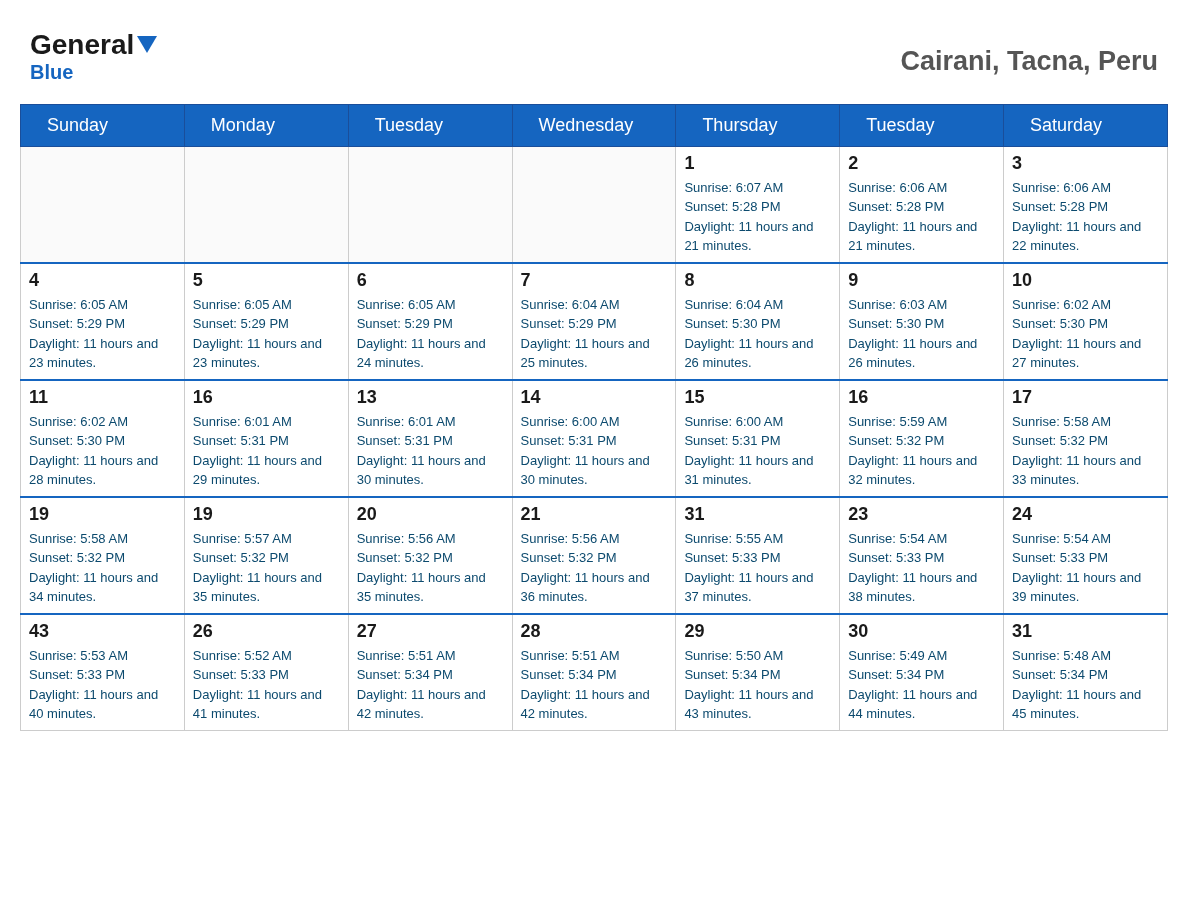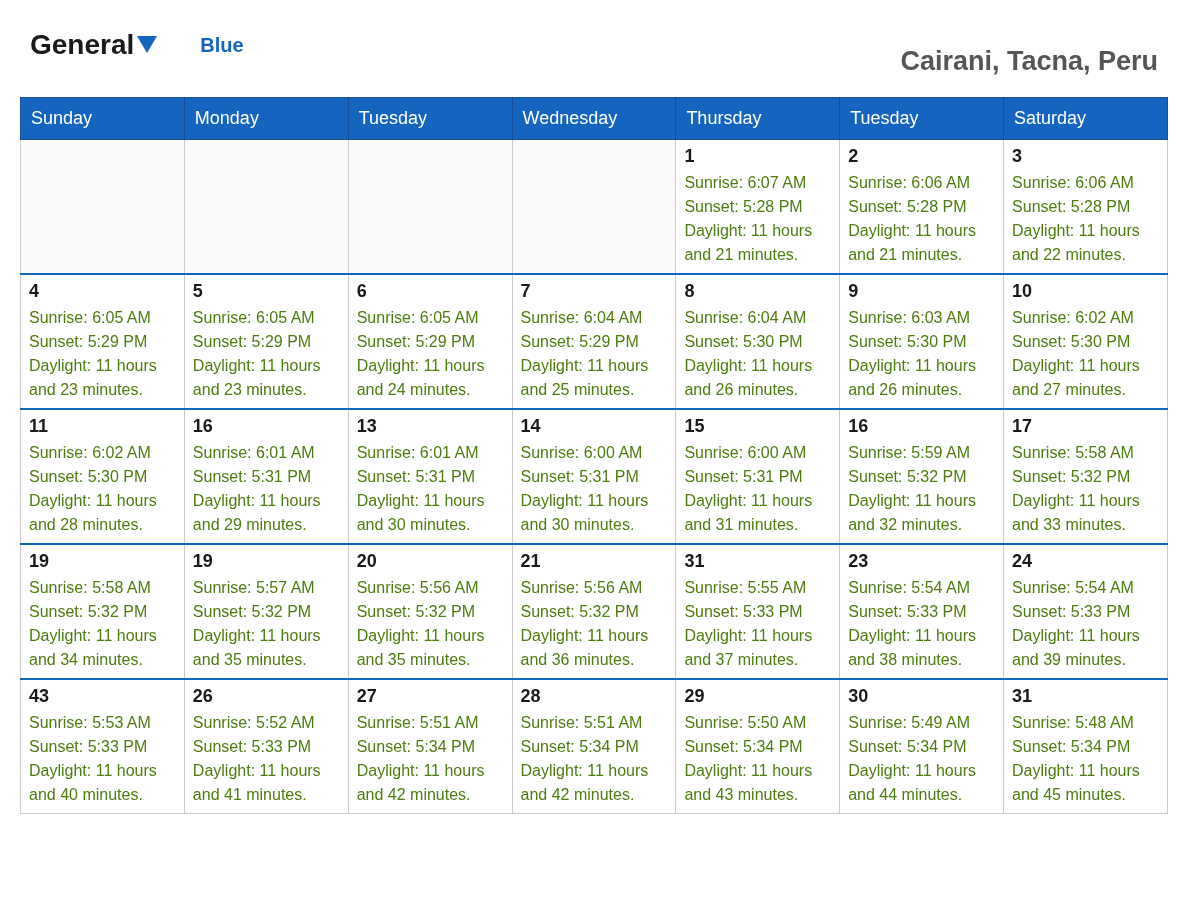--- a/index.html
+++ b/index.html
@@ -12,22 +12,21 @@
     }
     .header {
       display: flex;
       justify-content: space-between;
       align-items: flex-start;
       margin-bottom: 20px;
       padding: 10px 10px 0 10px;
     }
     .logo {
       display: flex;
-      flex-direction: row;
-      gap: 43px;
+      flex-direction: column;
     }
     .logo-general {
       font-size: 28px;
       font-weight: bold;
       color: #1a1a1a;
       line-height: 1.1;
     }
     .logo-general span {
       color: #1565C0;
     }
@@ -56,42 +55,42 @@
     .calendar {
       width: 100%;
       border-collapse: collapse;
       border: 1px solid #aaa;
     }
     .calendar th {
       background-color: #1565C0;
       color: white;
       font-size: 18px;
       font-weight: normal;
-      padding: 10px 10px;
+      padding: 10px 26px;
       text-align: left;
       border: 1px solid #1a4e9a;
     }
     .calendar td {
       vertical-align: top;
       padding: 6px 8px;
       border: 1px solid #ccc;
       font-size: 13px;
       color: #222;
       width: 14.28%;
       height: 115px;
     }
     .day-number {
       font-size: 18px;
       font-weight: bold;
       color: #1a1a1a;
       margin-bottom: 4px;
     }
     .day-info {
-      font-size: 16px;
-      color: #4d7c0f;
+      font-size: 13px;
+      color: #0c4a6e;
       line-height: 1.5;
     }
     .empty-cell {
       background: #fafafa;
     }
     .week-row td {
       border-top: 2px solid #1565C0;
     }
     .week-row:first-of-type td {
       border-top: 1px solid #ccc;

